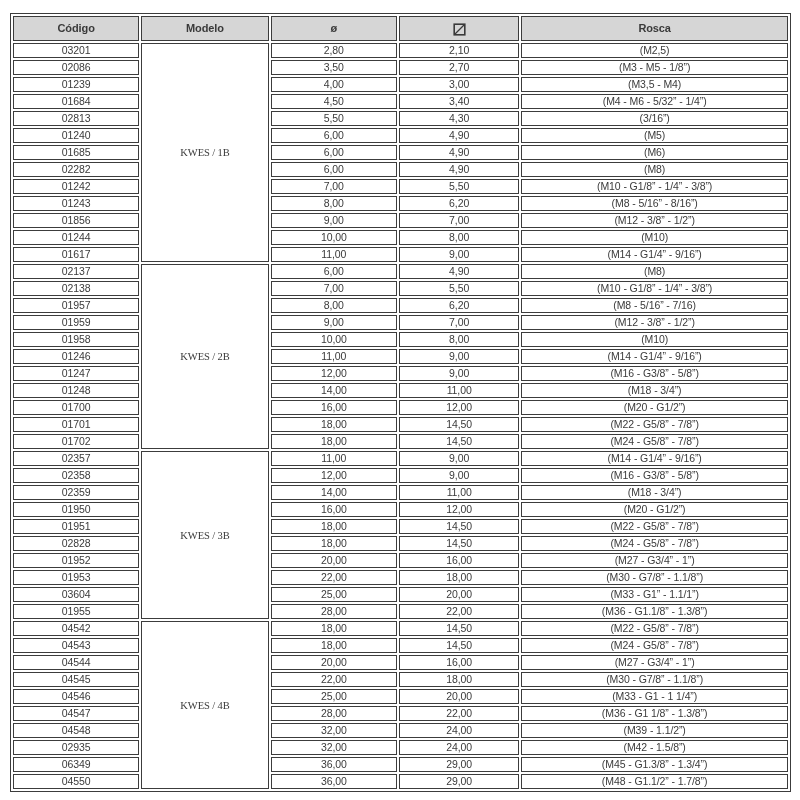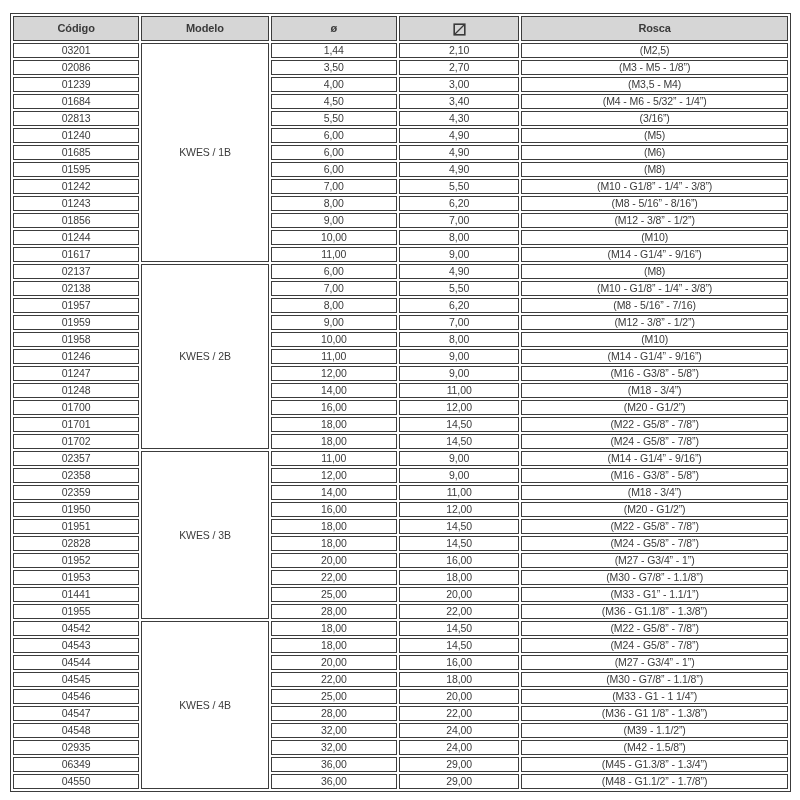--- a/index.html
+++ b/index.html
@@ -46,20 +46,21 @@
   table.catalog th {
     background: #d6d6d6;
     font-weight: bold;
     font-size: 11px;
     height: 23px;
     line-height: 23px;
   }
   table.catalog td.modelo {
     font-size: 10.5px;
     background: #ffffff;
+    font-family: Liberation Serif, serif;
   }
   th.diameter-header {
     font-size: 12px;
   }
   .core-icon-svg {
     display: inline-block;
     vertical-align: middle;
   }
 </style>
 </head>
@@ -85,21 +86,21 @@
             <line x1="11.5" y1="1.5" x2="1.5" y2="11.5" stroke="#3a3a3a" stroke-width="1.2"></line>
           </svg>
         </th>
         <th>Rosca</th>
       </tr>
     </thead>
     <tbody>
         <tr>
           <td>03201</td>
           <td class="modelo" rowspan="13">KWES / 1B</td>
-          <td>1,44</td>
+          <td>2,80</td>
           <td>2,10</td>
           <td>(M2,5)</td>
         </tr>
         <tr>
           <td>02086</td>
           <td>3,50</td>
           <td>2,70</td>
           <td>(M3 - M5 - 1/8”)</td>
         </tr>
         <tr>
@@ -126,21 +127,21 @@
           <td>4,90</td>
           <td>(M5)</td>
         </tr>
         <tr>
           <td>01685</td>
           <td>6,00</td>
           <td>4,90</td>
           <td>(M6)</td>
         </tr>
         <tr>
-          <td>01595</td>
+          <td>02282</td>
           <td>6,00</td>
           <td>4,90</td>
           <td>(M8)</td>
         </tr>
         <tr>
           <td>01242</td>
           <td>7,00</td>
           <td>5,50</td>
           <td>(M10 - G1/8” - 1/4” - 3/8”)</td>
         </tr>
@@ -278,21 +279,21 @@
           <td>16,00</td>
           <td>(M27 - G3/4” - 1”)</td>
         </tr>
         <tr>
           <td>01953</td>
           <td>22,00</td>
           <td>18,00</td>
           <td>(M30 - G7/8” - 1.1/8”)</td>
         </tr>
         <tr>
-          <td>01441</td>
+          <td>03604</td>
           <td>25,00</td>
           <td>20,00</td>
           <td>(M33 - G1” - 1.1/1”)</td>
         </tr>
         <tr>
           <td>01955</td>
           <td>28,00</td>
           <td>22,00</td>
           <td>(M36 - G1.1/8” - 1.3/8”)</td>
         </tr>

